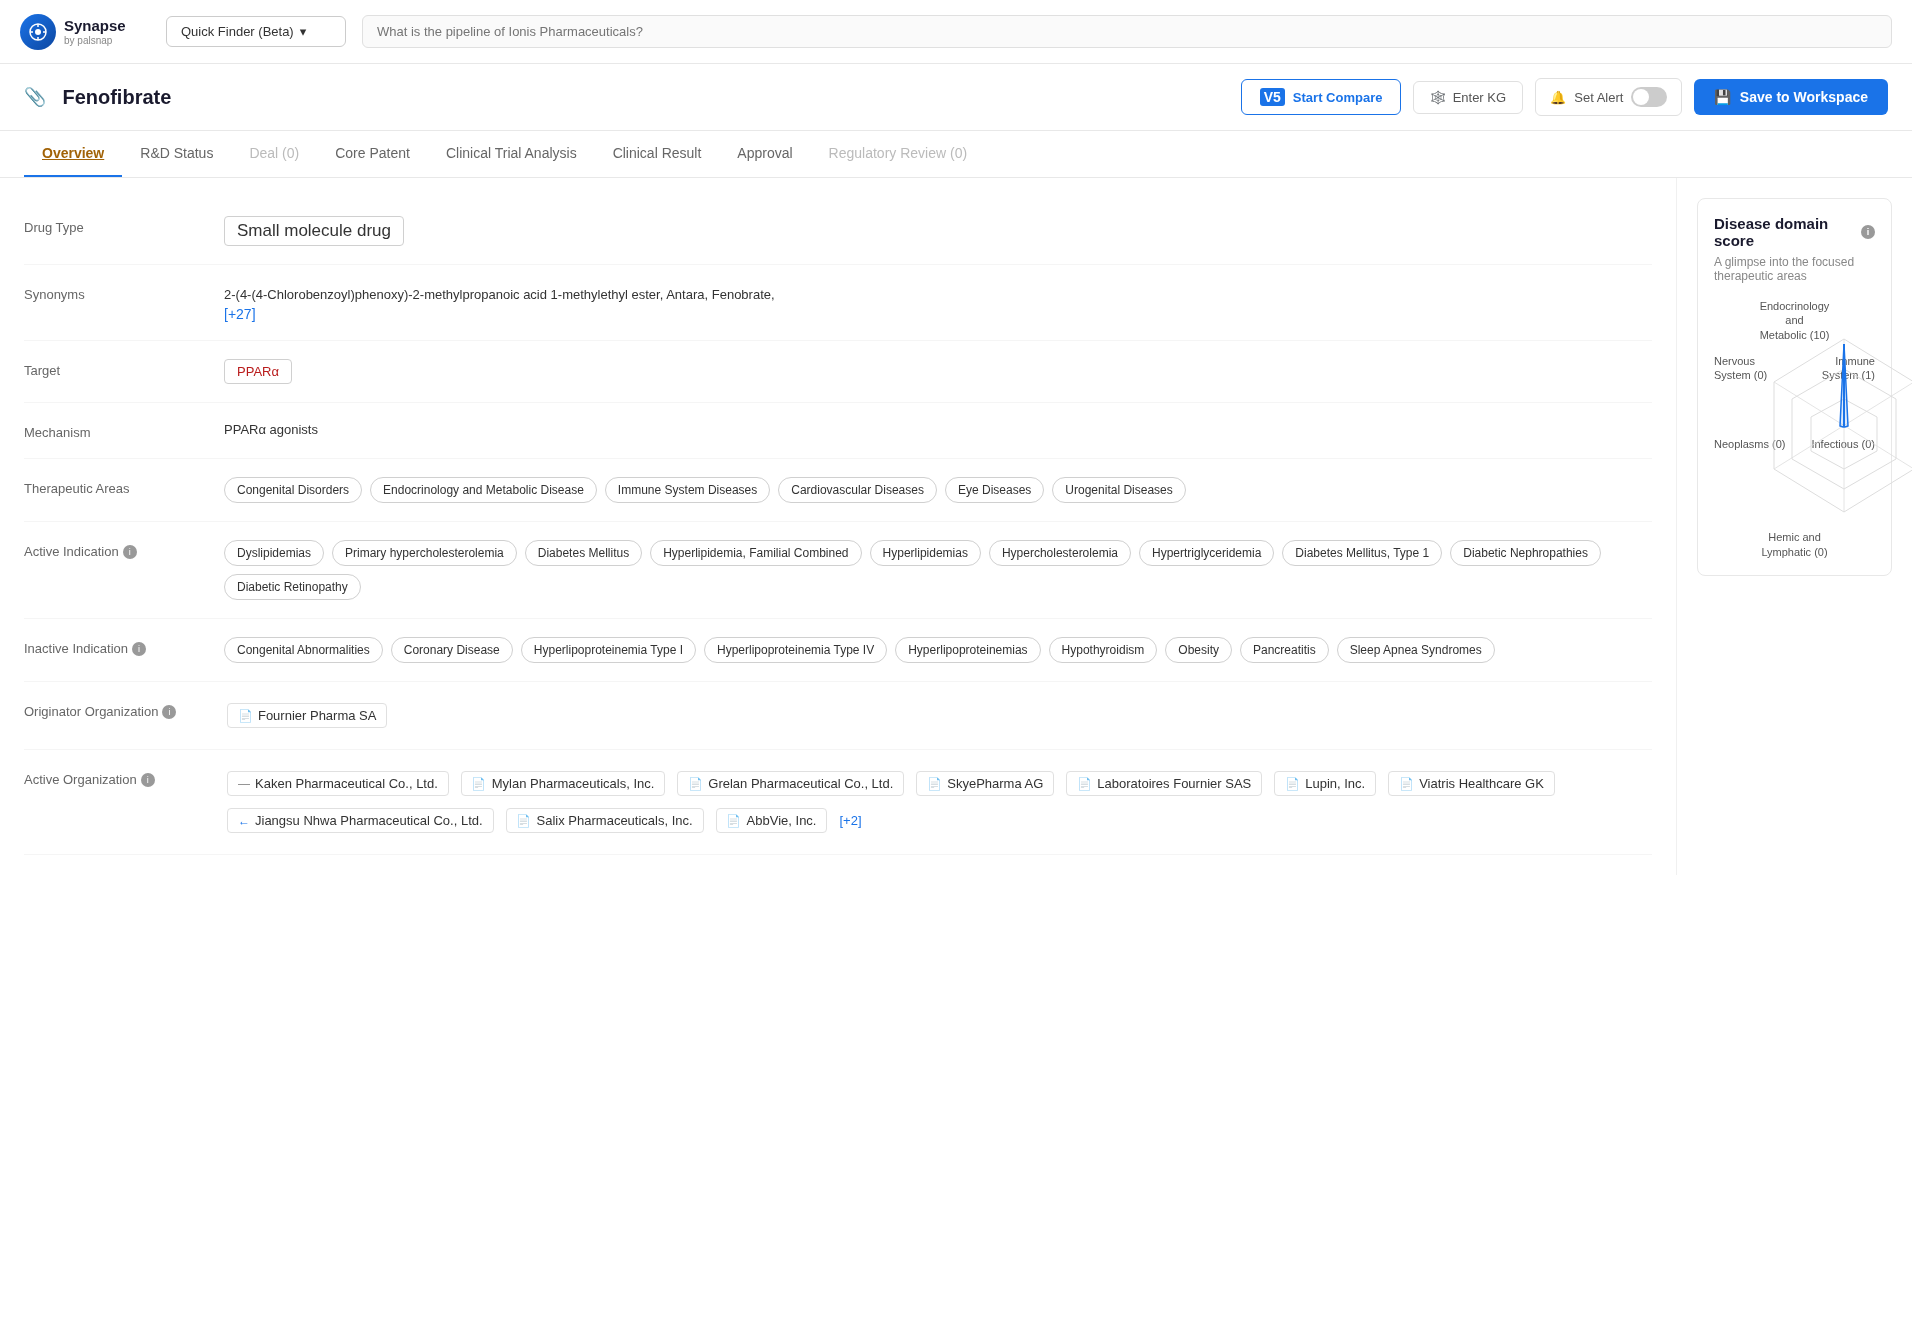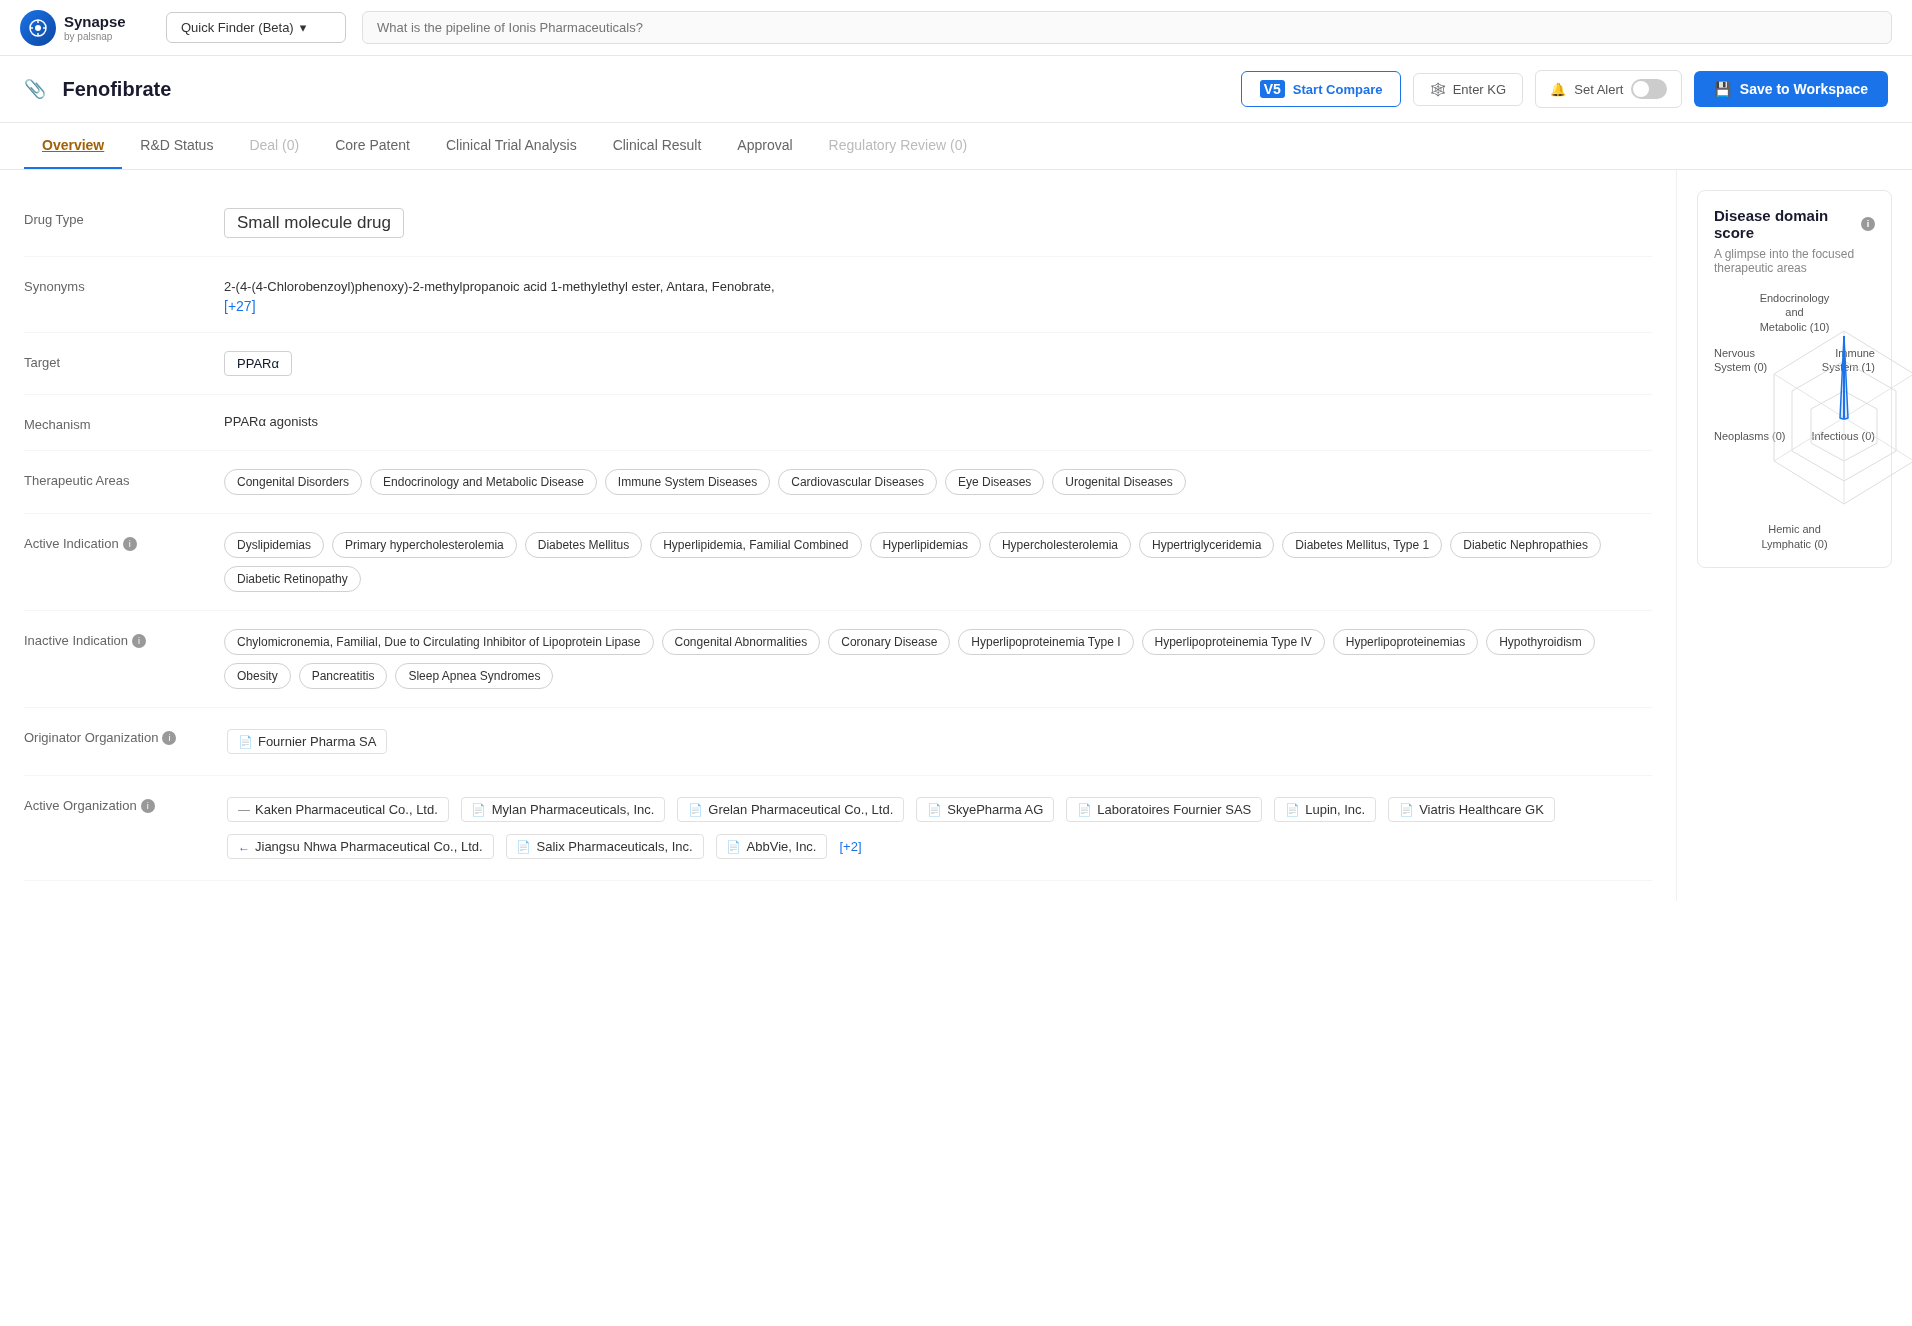--- a/index.html
+++ b/index.html
@@ -1,21 +1,21 @@
 <!DOCTYPE html>
 <html><head>
   <meta charset="utf-8">
   <style>
     * { box-sizing: border-box; margin: 0; padding: 0; }
     body { font-family: -apple-system, BlinkMacSystemFont, 'Segoe UI', sans-serif; font-size: 14px; color: #333; background: #fff; }
 
     
     .navbar {
       display: flex; align-items: center; padding: 8px 20px; border-bottom: 1px solid #e8e8e8;
-      height: 56px; gap: 16px;
+      height: 64px; gap: 16px;
     }
     .logo-area { display: flex; align-items: center; gap: 8px; min-width: 130px; }
     .logo-circle {
       width: 36px; height: 36px; border-radius: 50%; background: linear-gradient(135deg, #1a73e8, #0d47a1);
       display: flex; align-items: center; justify-content: center; color: #fff; font-size: 12px; font-weight: bold;
     }
     .logo-text { display: flex; flex-direction: column; line-height: 1.2; }
     .logo-synapse { font-weight: 700; font-size: 15px; color: #1a1a2e; }
     .logo-sub { font-size: 10px; color: #888; }
     .quick-finder-btn {
@@ -95,21 +95,21 @@
     }
     .info-value { flex: 1; }
     .drug-type-badge {
       display: inline-block; padding: 4px 12px; border: 1px solid #d0d0d0;
       border-radius: 4px; font-size: 17px; color: #333;
     }
     .synonyms-text { font-size: 13px; color: #333; line-height: 1.8; }
     .more-link { color: #1a73e8; cursor: pointer; }
     .target-badge {
       display: inline-block; padding: 4px 12px; border: 1px solid #d0d0d0;
-      border-radius: 4px; font-size: 13px; color: #0f172a;
+      border-radius: 4px; font-size: 13px; color: #b91c1c;
     }
     .mechanism-text { font-size: 13px; color: #333; padding-top: 4px; }
 
     
     .tags-container { display: flex; flex-wrap: wrap; gap: 8px; }
     .tag {
       display: inline-block; padding: 5px 12px; border: 1px solid #d0d0d0;
       border-radius: 16px; font-size: 12px; color: #333; background: #fff;
     }
 
@@ -268,21 +268,20 @@
           <span class="tag">Diabetic Retinopathy</span>
         </div>
     </div>
 
     <div class="info-row">
       <div class="info-label">
         <span>Inactive Indication</span>
         <span class="info-icon">i</span>
       </div>
       <div class="info-value tags-container" id="inactive-indications">
-          <span class="tag">Chylomicronemia, Familial, Due to Circulating Inhibitor of Lipoprotein Lipase</span>
           <span class="tag">Congenital Abnormalities</span>
           <span class="tag">Coronary Disease</span>
           <span class="tag">Hyperlipoproteinemia Type I</span>
           <span class="tag">Hyperlipoproteinemia Type IV</span>
           <span class="tag">Hyperlipoproteinemias</span>
           <span class="tag">Hypothyroidism</span>
           <span class="tag">Obesity</span>
           <span class="tag">Pancreatitis</span>
           <span class="tag">Sleep Apnea Syndromes</span>
         </div>

